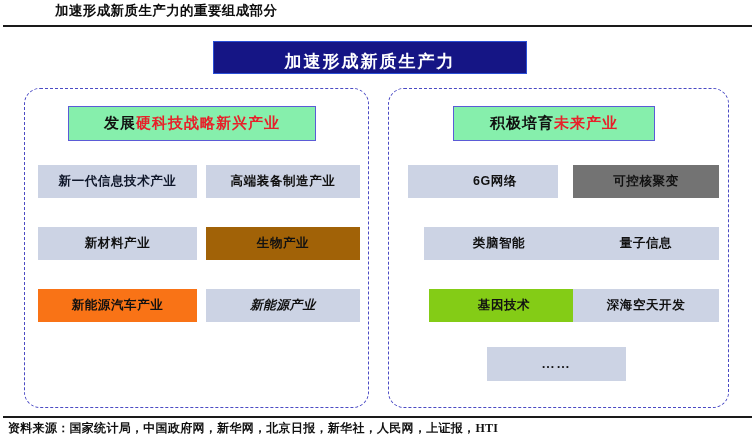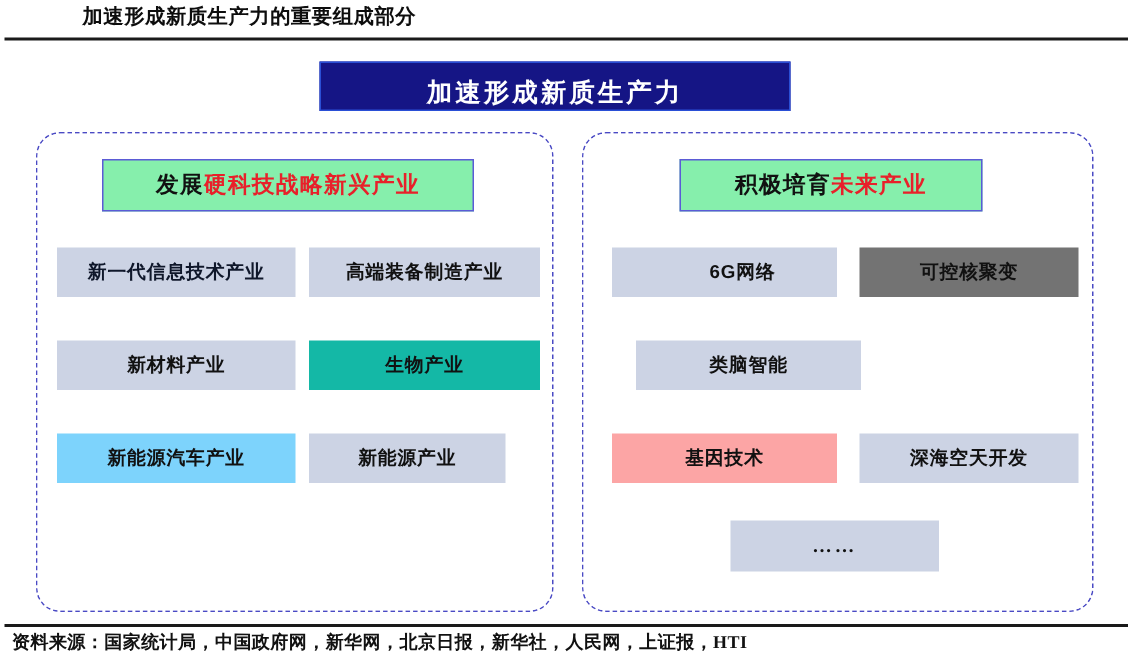--- a/index.html
+++ b/index.html
@@ -128,21 +128,21 @@
     font-size: 13px;
     letter-spacing: 2px;
   }
 
   
   #item-l-0 { left: 38px;  top: 165px; width: 159px; height: 33px; }
   #item-l-1 { left: 206px; top: 165px; width: 154px; height: 33px; }
   #item-l-2 { left: 38px;  top: 227px; width: 159px; height: 33px; }
   #item-l-3 { left: 206px; top: 227px; width: 154px; height: 33px; }
   #item-l-4 { left: 38px;  top: 289px; width: 159px; height: 33px; }
-  #item-l-5 { left: 206px; top: 289px; width: 131px; height: 33px; }
+  #item-l-5 { left: 206px; top: 289px; width: 154px; height: 33px; font-style: italic; }
 
   
   #item-r-0 { left: 408px; top: 165px; width: 150px; height: 33px; }
   #item-r-1 { left: 573px; top: 165px; width: 146px; height: 33px; }
   #item-r-2 { left: 408px; top: 227px; width: 150px; height: 33px; }
   #item-r-3 { left: 573px; top: 227px; width: 146px; height: 33px; }
   #item-r-4 { left: 408px; top: 289px; width: 150px; height: 33px; }
   #item-r-5 { left: 573px; top: 289px; width: 146px; height: 33px; }
   #item-r-6 { left: 487px; top: 347px; width: 139px; height: 34px; }
 
@@ -181,24 +181,24 @@
 
   <div class="item-box" id="item-l-0" style="background: rgb(204, 211, 228);">
     <span class="item-label" style="color: #0f172a;">新一代信息技术产业</span>
   </div>
   <div class="item-box" id="item-l-1" style="background: rgb(204, 211, 228);">
     <span class="item-label" style="color: rgb(17, 17, 17);">高端装备制造产业</span>
   </div>
   <div class="item-box" id="item-l-2" style="background: rgb(204, 211, 228);">
     <span class="item-label" style="color: rgb(17, 17, 17);">新材料产业</span>
   </div>
-  <div class="item-box" id="item-l-3" style="background: #14b8a6;">
+  <div class="item-box" id="item-l-3" style="background: #a16207;">
     <span class="item-label" style="color: rgb(17, 17, 17);">生物产业</span>
   </div>
-  <div class="item-box" id="item-l-4" style="background: #7dd3fc;">
+  <div class="item-box" id="item-l-4" style="background: #f97316;">
     <span class="item-label" style="color: rgb(17, 17, 17);">新能源汽车产业</span>
   </div>
   <div class="item-box" id="item-l-5" style="background: rgb(204, 211, 228);">
     <span class="item-label" style="color: rgb(17, 17, 17);">新能源产业</span>
   </div>
 
   <div class="panel" id="panel-right" style="border-color: rgb(74, 74, 196);"></div>
 
   <div class="panel-header" id="header-right" style="border-color: rgb(91, 91, 214);">
     <span class="panel-header-text">
@@ -208,21 +208,24 @@
 
   <div class="item-box" id="item-r-0" style="background: rgb(204, 211, 228);">
     <span class="item-label sans" style="color: rgb(17, 17, 17); margin-left: 24px;">6G网络</span>
   </div>
   <div class="item-box" id="item-r-1" style="background: #737373;">
     <span class="item-label" style="color: rgb(17, 17, 17);">可控核聚变</span>
   </div>
   <div class="item-box" id="item-r-2" style="background: rgb(204, 211, 228); margin-left: 16px;">
     <span class="item-label" style="color: rgb(17, 17, 17);">类脑智能</span>
   </div>
-  <div class="item-box" id="item-r-4" style="background: #fca5a5;">
+  <div class="item-box" id="item-r-3" style="background: rgb(204, 211, 228);">
+    <span class="item-label" style="color: rgb(17, 17, 17);">量子信息</span>
+  </div>
+  <div class="item-box" id="item-r-4" style="background: #84cc16; margin-left: 21px;">
     <span class="item-label" style="color: rgb(17, 17, 17);">基因技术</span>
   </div>
   <div class="item-box" id="item-r-5" style="background: rgb(204, 211, 228);">
     <span class="item-label" style="color: rgb(17, 17, 17);">深海空天开发</span>
   </div>
   <div class="item-box" id="item-r-6" style="background: rgb(204, 211, 228);">
     <span class="item-label ellipsis-label" style="color: rgb(17, 17, 17);">……</span>
   </div>
 
   <div class="rule-bottom" style="border-top-color: rgb(26, 26, 26);"></div>

